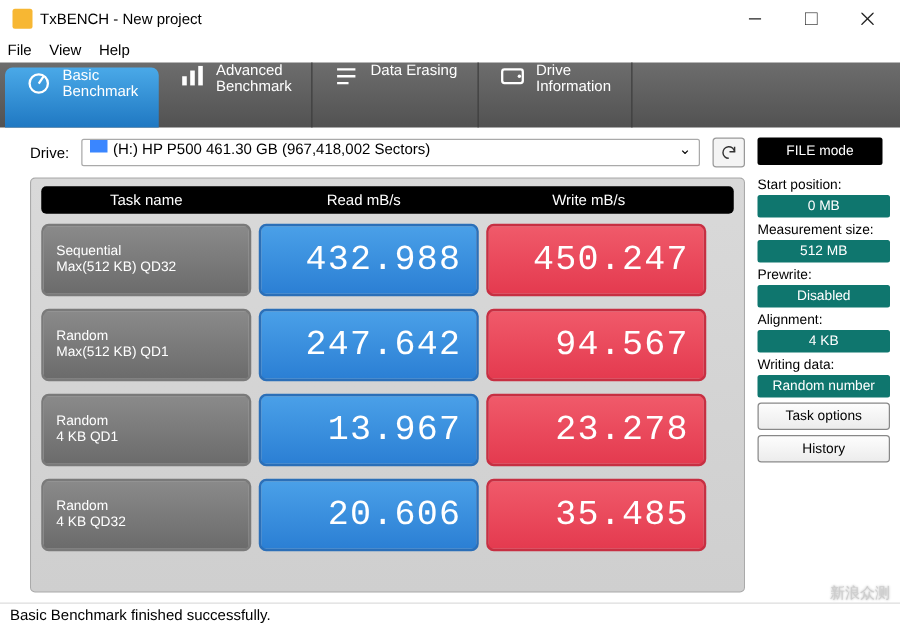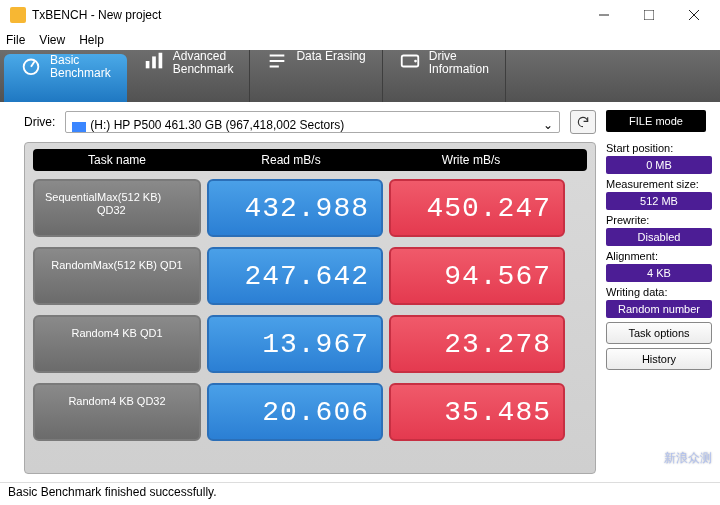--- a/index.html
+++ b/index.html
@@ -14,41 +14,41 @@
 .menubar span{cursor:default}
 .tabbar{height:52px;background:linear-gradient(#6d6d6d,#525252);display:flex}
 .tab{flex:0 0 auto;display:flex;align-items:flex-start;padding:0 16px;color:#fff;gap:8px;border-right:1px solid #3e3e3e;cursor:pointer}
 .tab.active{background:linear-gradient(#4aa9e8,#1f78c2);border-radius:6px 6px 0 0;margin:4px 0 0 4px;border:none}
 .tab .ticon{width:22px;height:22px;display:flex}
 .tab .tlabel{font-size:12px;line-height:1.1}
 .workarea{display:flex;height:380px}
 .mainpanel{flex:1;padding:6px 8px 0 24px}
 .sidepanel{width:116px;padding:8px 8px 0 2px}
 .driverow{display:flex;align-items:center;gap:10px;height:28px;margin-bottom:6px}
-.drivesel{flex:1;height:22px;border:1px solid #aaa;border-radius:2px;background:#fff;display:flex;align-items:flex-end;padding:0 6px;position:relative}
+.drivesel{flex:1;height:22px;border:1px solid #aaa;border-radius:2px;background:#fff;display:flex;align-items:flex-start;padding:0 6px;position:relative}
 .drivesel .dicon{width:14px;height:10px;background:#3a86ff;margin-right:4px}
 .drivesel .chev{position:absolute;right:6px}
 .refreshbtn{width:26px;height:24px;border:1px solid #999;border-radius:3px;display:flex;align-items:center;justify-content:center;background:#f4f4f4}
 .filemode{width:100px;height:22px;background:#000;color:#fff;font-size:11px;display:flex;align-items:center;justify-content:center;border-radius:2px}
 .gridarea{background:linear-gradient(#d9d9d9,#cfcfcf);border:1px solid #aaa;border-radius:4px;padding:6px 8px;height:332px}
 .gridhead{display:flex;background:#000;color:#fff;border-radius:4px;height:22px;align-items:center;font-size:12px;margin-bottom:8px}
 .gridhead div{text-align:center}
 .colname{width:168px}
 .colread{width:180px}
 .colwrite{width:180px}
 .row{display:flex;gap:6px;margin-bottom:10px}
-.taskcell{width:168px;height:58px;background:linear-gradient(#8a8a8a,#6b6b6b);border:2px solid #7a7a7a;border-radius:6px;color:#fff;padding:10px 10px;font-size:11px;line-height:1.2;display:flex;justify-content:center}
+.taskcell{width:168px;height:58px;background:linear-gradient(#8a8a8a,#6b6b6b);border:2px solid #7a7a7a;border-radius:6px;color:#fff;padding:10px 10px;font-size:11px;line-height:1.2;display:flex;flex-direction:column;justify-content:center}
 .valcell{width:176px;height:58px;border-radius:6px;color:#fff;font-family:"Courier New",monospace;font-size:28px;font-weight:normal;display:flex;align-items:center;justify-content:flex-end;padding-right:12px;letter-spacing:1px}
 .valcell.read{background:linear-gradient(#4aa0e8,#2b7fd4);border:2px solid #2b6fb8}
 .valcell.write{background:linear-gradient(#f05a6a,#e43a4f);border:2px solid #c72f42}
 .sidebtn{width:100%;height:22px;border:1px solid #888;border-radius:3px;background:linear-gradient(#fdfdfd,#ececec);font-size:11px;display:flex;align-items:center;justify-content:center;margin-bottom:4px;cursor:pointer}
 .sidelabel{font-size:11px;margin-top:2px;margin-bottom:2px}
-.sidechip{width:100%;height:18px;background:#4c1d95;color:#fff;font-size:11px;display:flex;align-items:center;justify-content:center;border-radius:2px;margin-bottom:4px}
+.sidechip{width:100%;height:18px;background:#0f766e;color:#fff;font-size:11px;display:flex;align-items:center;justify-content:center;border-radius:2px;margin-bottom:4px}
 .statusbar{height:20px;padding:2px 8px;font-size:12px;border-top:1px solid #ddd}
-.watermark{position:absolute;right:8px;bottom:38px;color:#1d4ed8;opacity:.35;font-size:12px;text-shadow:0 0 2px #000;pointer-events:none}
+.watermark{position:absolute;right:8px;bottom:22px;color:#737373;opacity:.35;font-size:12px;text-shadow:0 0 2px #000;pointer-events:none}
 </style>
 </head>
 <body>
 
 <div class="titlebar">
   <div class="app-icon"></div>
   <div class="title">TxBENCH - New project</div>
   <div class="winbtns">
     <div class="winbtn">
         <svg viewBox="0 0 10 10">

